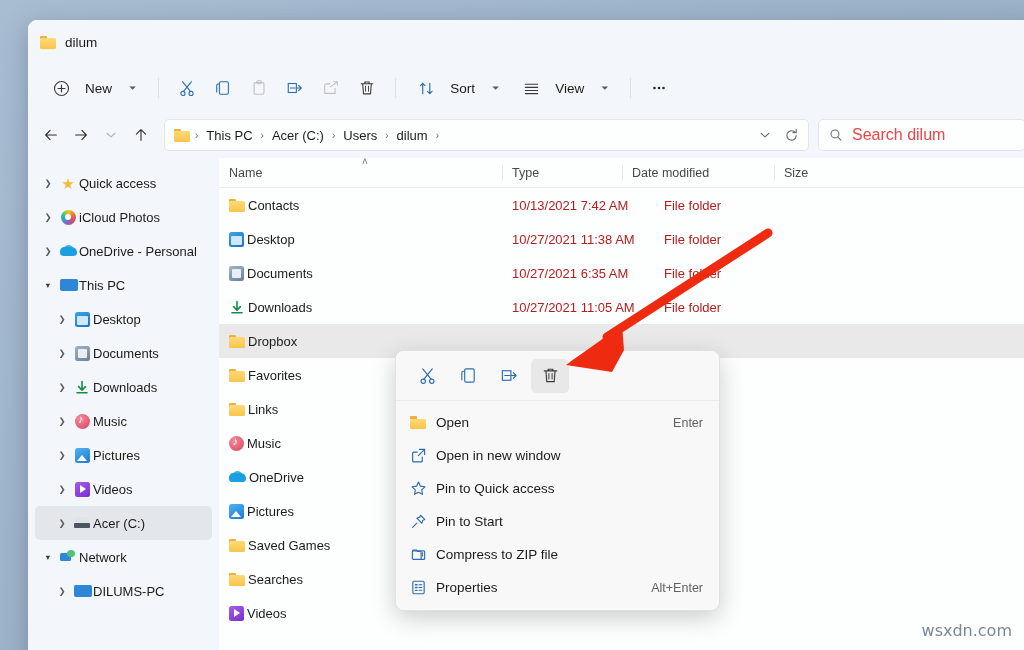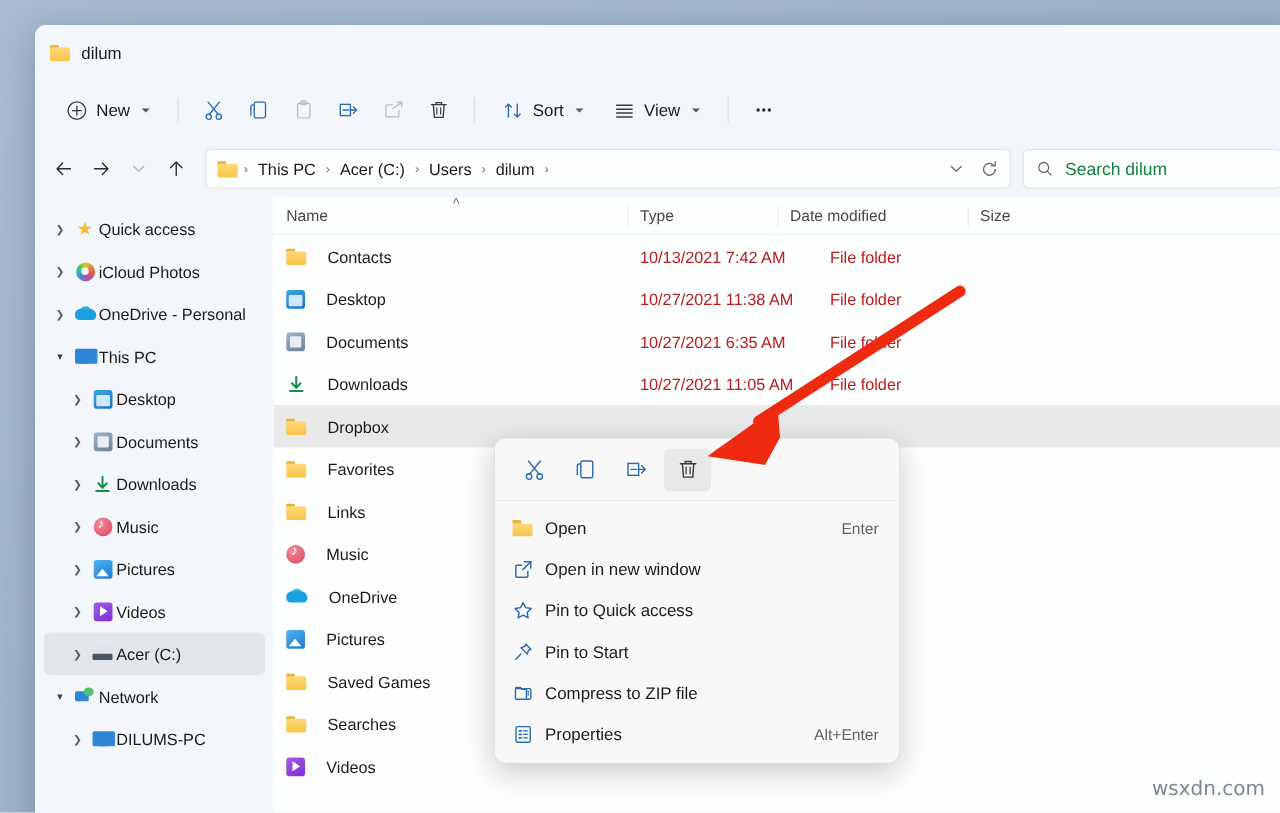--- a/index.html
+++ b/index.html
@@ -41,21 +41,21 @@
   #commandbar {
     height: 48px;
     display: flex; align-items: center;
     padding: 0 14px;
     gap: 2px;
     background: #f3f6fa;
   }
   .cmd-btn {
     height: 32px; min-width: 32px;
     display: flex; align-items: center; justify-content: center;
-    gap: 7px; padding: 0 8px;
+    gap: 15px; padding: 0 8px;
     border-radius: 5px;
     font-size: 13.5px; color: #1b1b1b;
     cursor: default;
   }
   .cmd-btn.wide { padding: 0 11px; }
   .cmd-sep {
     width: 1px; height: 20px;
     background: #dde1e6;
     margin: 0 9px;
   }
@@ -105,21 +105,21 @@
   #searchbox {
     width: 208px; height: 32px;
     margin-left: 9px;
     background: #fdfefe;
     border: 1px solid #e2e6ea;
     border-radius: 5px;
     display: flex; align-items: center;
     padding: 0 10px; gap: 9px;
     flex: none;
   }
-  #searchbox .ph { font-size: 14px; color: #15803d; }
+  #searchbox .ph { font-size: 16px; color: #ef4444; }
 
   
   #body { display: flex; height: 510px; background: #fdfefe; }
 
   
   #sidebar {
     width: 191px;
     background: #f3f6fa;
     padding-top: 8px;
     flex: none;
@@ -167,21 +167,21 @@
     position: absolute; left: 143px; top: -2px;
     font-size: 10px; color: #6d6d6d;
   }
   .row {
     height: 34px;
     display: flex; align-items: center;
     font-size: 13px; color: #1b1b1b;
     cursor: default;
   }
   .row.sel { background: #e9e9e9; }
-  .cell { padding-left: 10px; display: flex; align-items: center; gap: 17px; }
+  .cell { padding-left: 10px; display: flex; align-items: center; gap: 3px; }
   .cell.date, .cell.type { color: #b91c1c; }
   .n-name { width: 283px; }
   .n-date { width: 152px; }
   .n-type { width: 120px; text-align: right; }
   .n-size { width: 85px; }
 
   
   .folder {
     width: 16px; height: 13px; position: relative; flex: none;
   }

